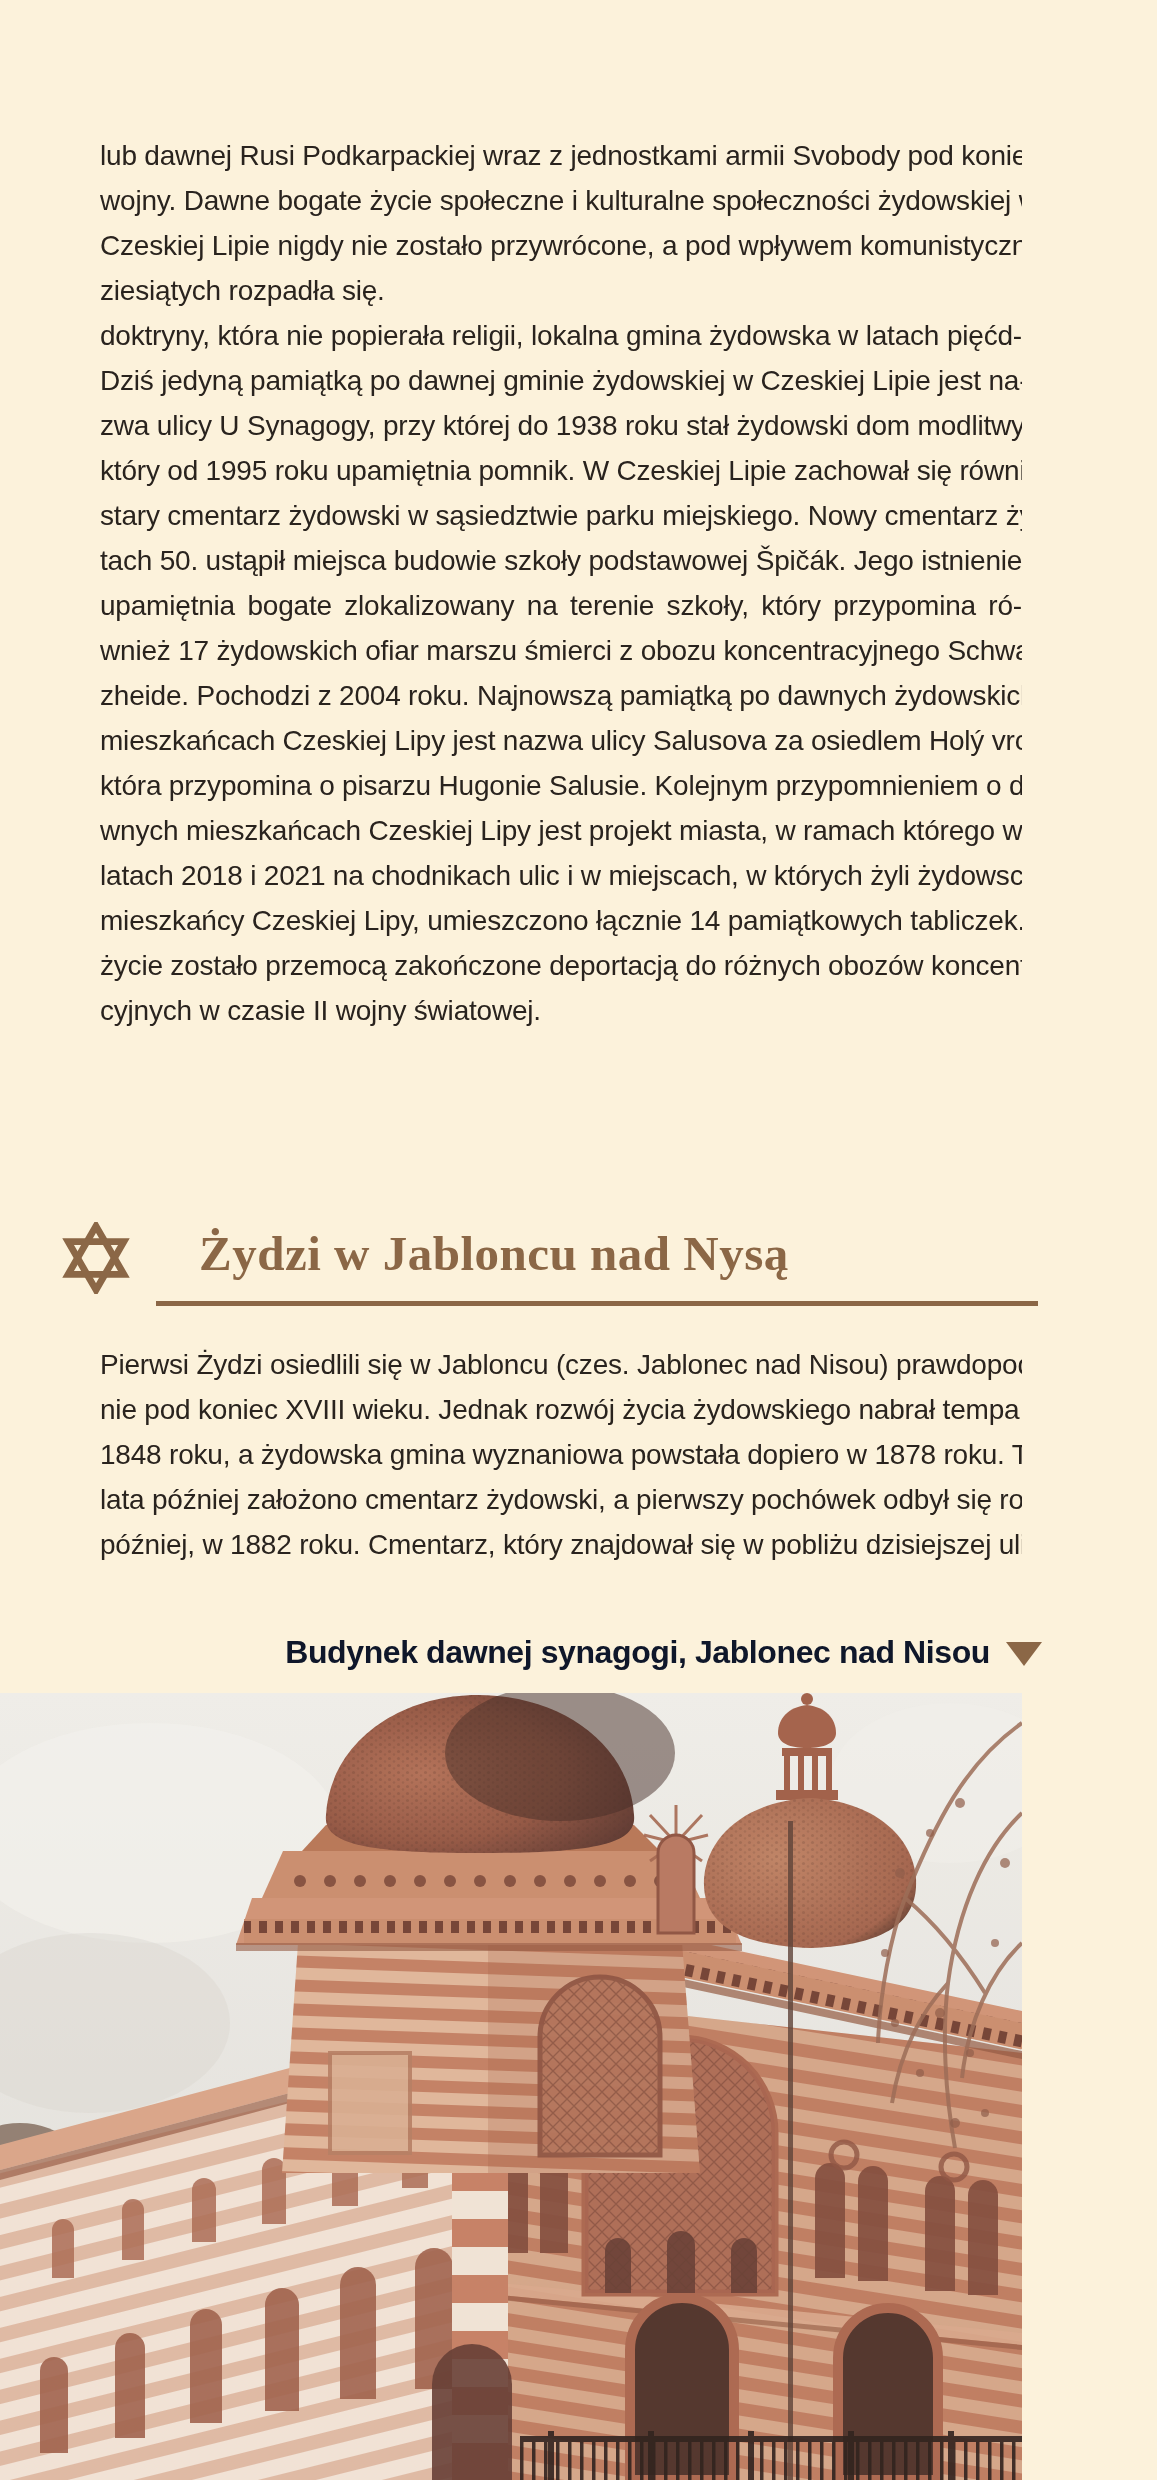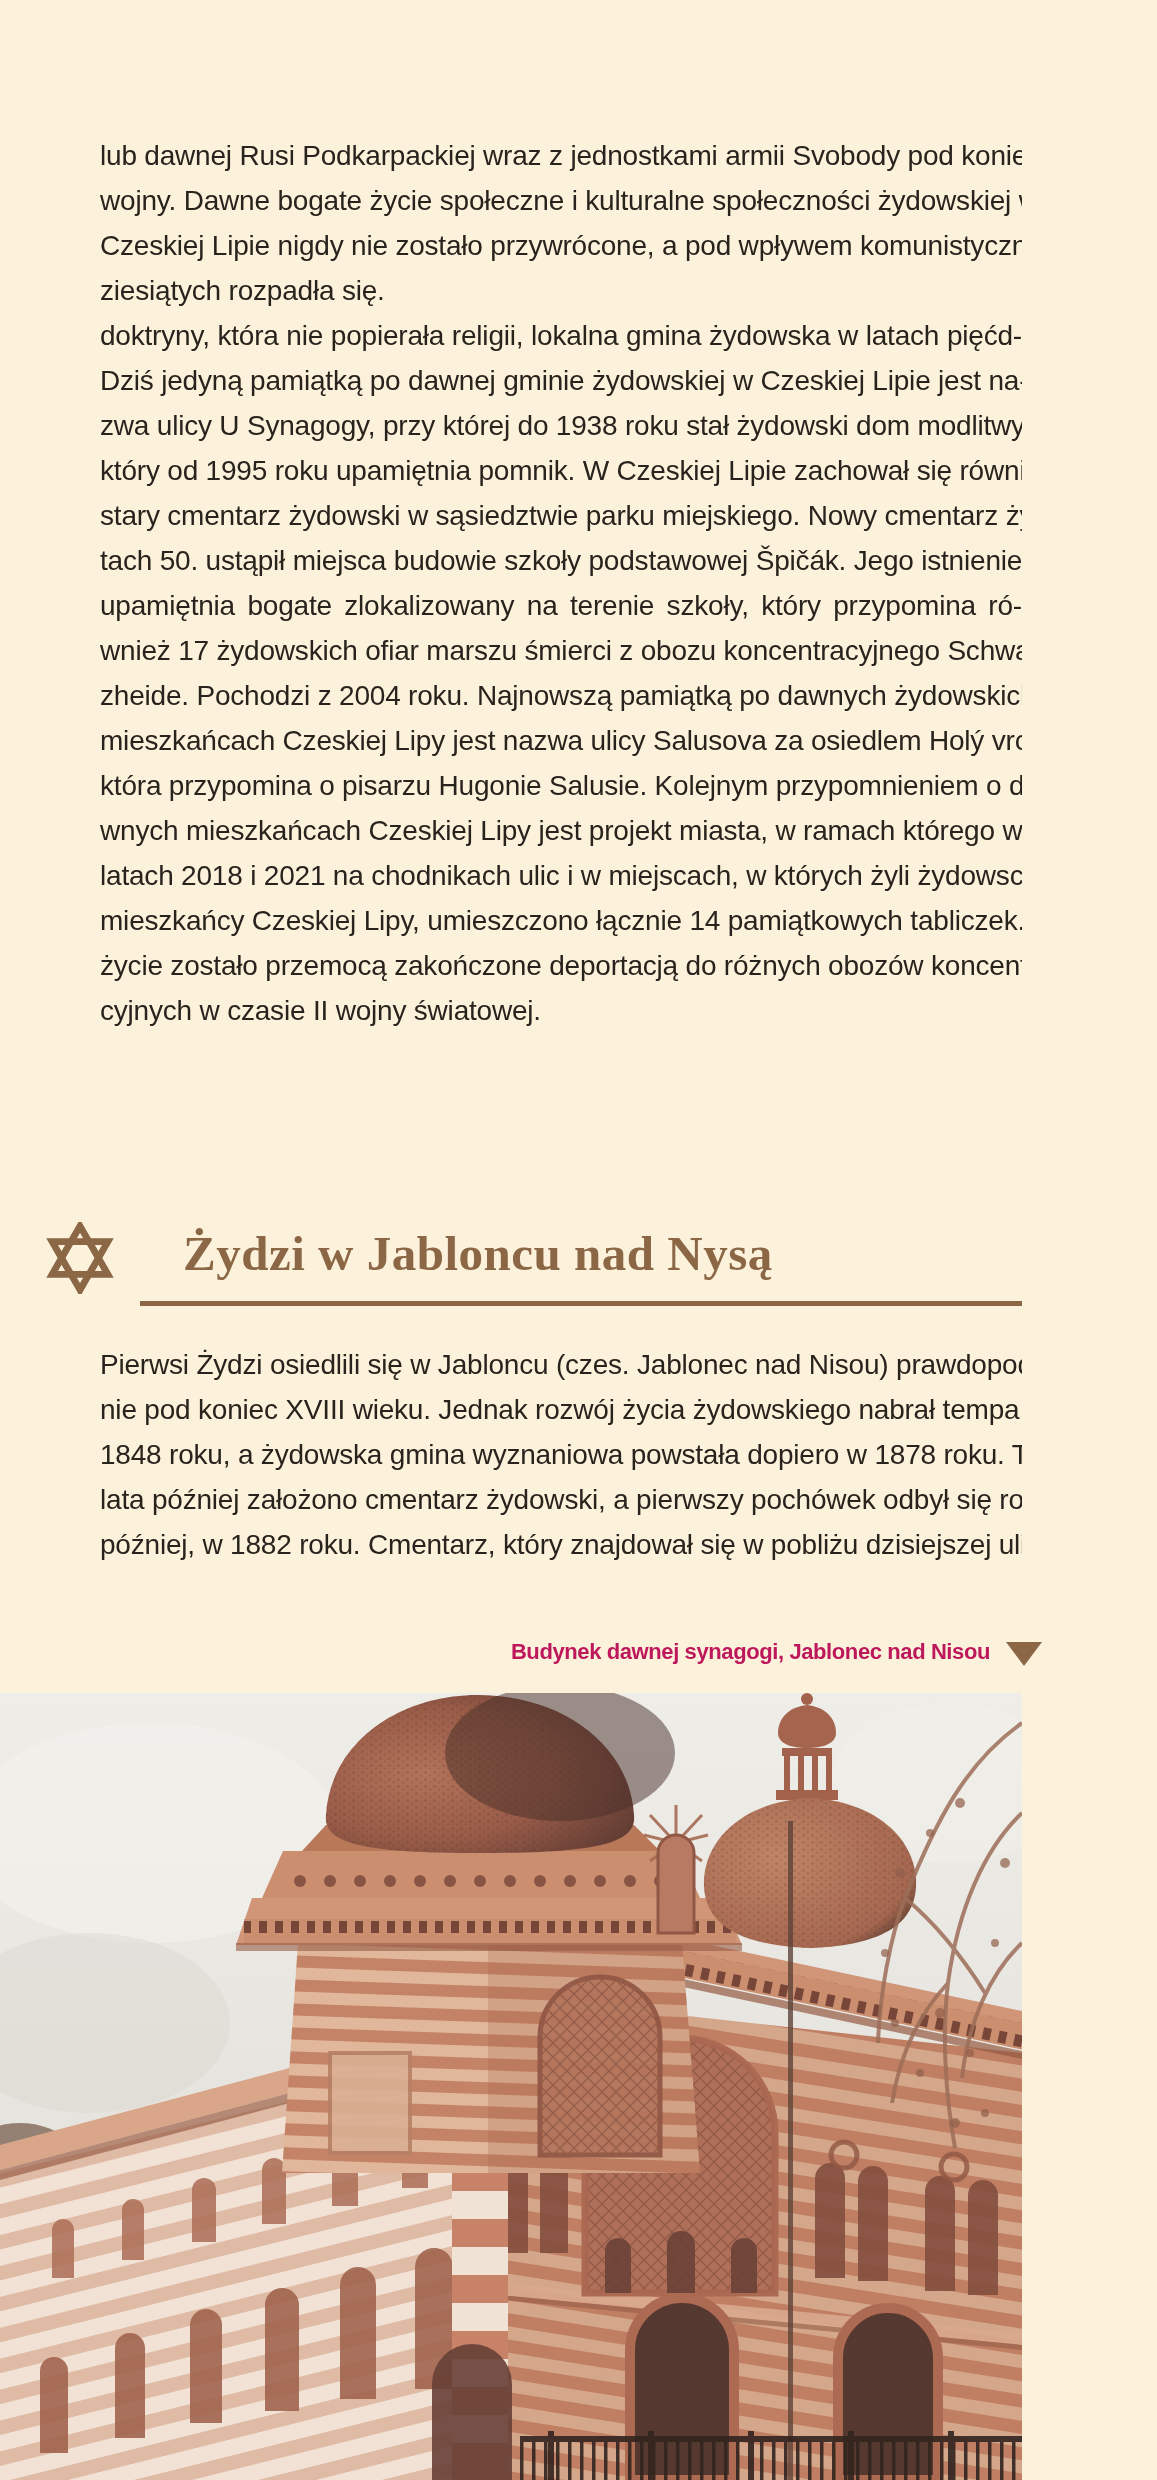--- a/index.html
+++ b/index.html
@@ -25,21 +25,21 @@
     overflow:hidden;
     height:45px;
   }
   .copy .tline.last{
     text-align-last:left;
   }
   #block-1{left:100px;top:133px;width:922px;}
   #block-3{left:100px;top:1342px;width:922px;}
 
   
-  .section-head{position:absolute;left:0;top:1208px;width:992px;height:130px;}
+  .section-head{position:absolute;left:16px;top:1208px;width:992px;height:130px;}
   .star{position:absolute;left:46px;top:14px;width:68px;height:72px;}
   .section-title{
     position:absolute;left:183px;top:0;
     font-family:"Liberation Serif", serif;
     font-weight:bold;
     font-size:49px;
     line-height:92px;
     letter-spacing:0.5px;
     color:#8b6746;
     white-space:nowrap;
@@ -49,23 +49,23 @@
     width:882px;height:5px;
     background:#8b6746;
   }
 
   
   .caption-row{
     position:absolute;left:100px;top:1630px;width:942px;height:44px;
     display:flex;align-items:center;justify-content:flex-end;
   }
   .caption-text{
-    color:#be185d;
+    color:#0f172a;
     font-weight:bold;
-    font-size:22px;
+    font-size:32px;
     letter-spacing:-0.4px;
     white-space:nowrap;
   }
   .tri-down{
     width:0;height:0;margin-left:16px;margin-top:4px;
     border-left:18px solid transparent;
     border-right:18px solid transparent;
     border-top:24px solid #8b6746;
   }
 

